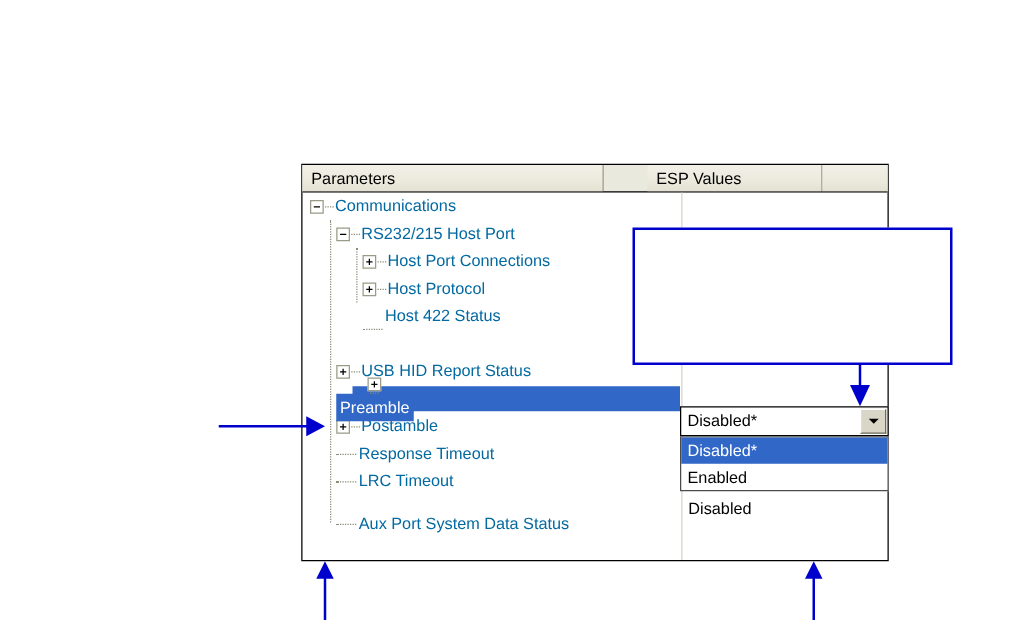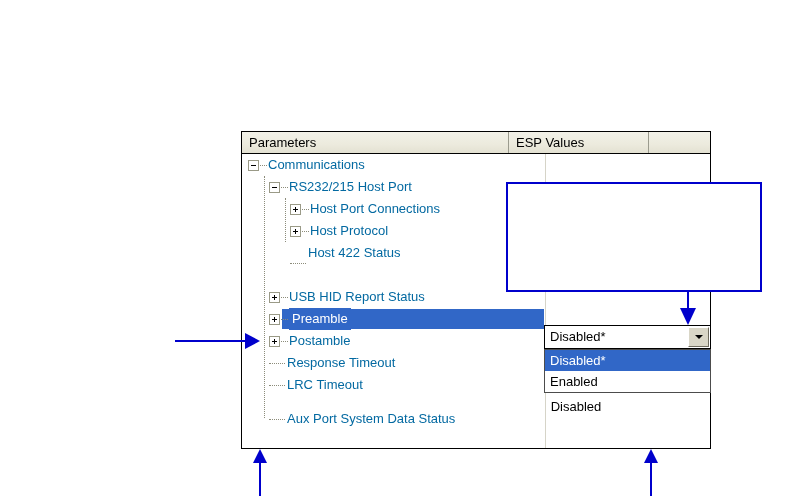--- a/index.html
+++ b/index.html
@@ -37,22 +37,22 @@
   }
   .grid-header .hcell {
     font-size: 13px;
     color: #000000;
     line-height: 21px;
     padding-left: 7px;
     box-sizing: border-box;
     background: linear-gradient(to bottom, #f2f1e8 0%, #eceadd 60%, #e3e1d2 100%);
     border-right: 1px solid #9b9b8e;
   }
-  .grid-header .hcell.col-params { width: 267px; }
-  .grid-header .hcell.col-values { width: 140px; }
+  .grid-header .hcell.col-params { width: 241px; }
+  .grid-header .hcell.col-values { width: 140px; margin-left: 35px; }
   .grid-header .hcell.col-tail {
     flex: 1;
     border-right: none;
   }
 
   .grid-body {
     position: relative;
     height: 294px;
   }
 
@@ -112,21 +112,21 @@
     background: transparent;
   }
   .row.selected .sel-fill {
     position: absolute;
     top: 1px;
     height: 20px;
     right: 0;
     background: #3167c7;
     z-index: 0;
   }
-  .row.selected .node-inner { position: relative; z-index: 1; }
+  .row.selected .node-inner { position: relative; z-index: 1; flex-direction: column; }
 
   
   .expander {
     width: 11px;
     height: 11px;
     border: 1px solid #9a9a87;
     background: #ffffff;
     box-sizing: border-box;
     position: relative;
     flex: 0 0 auto;

